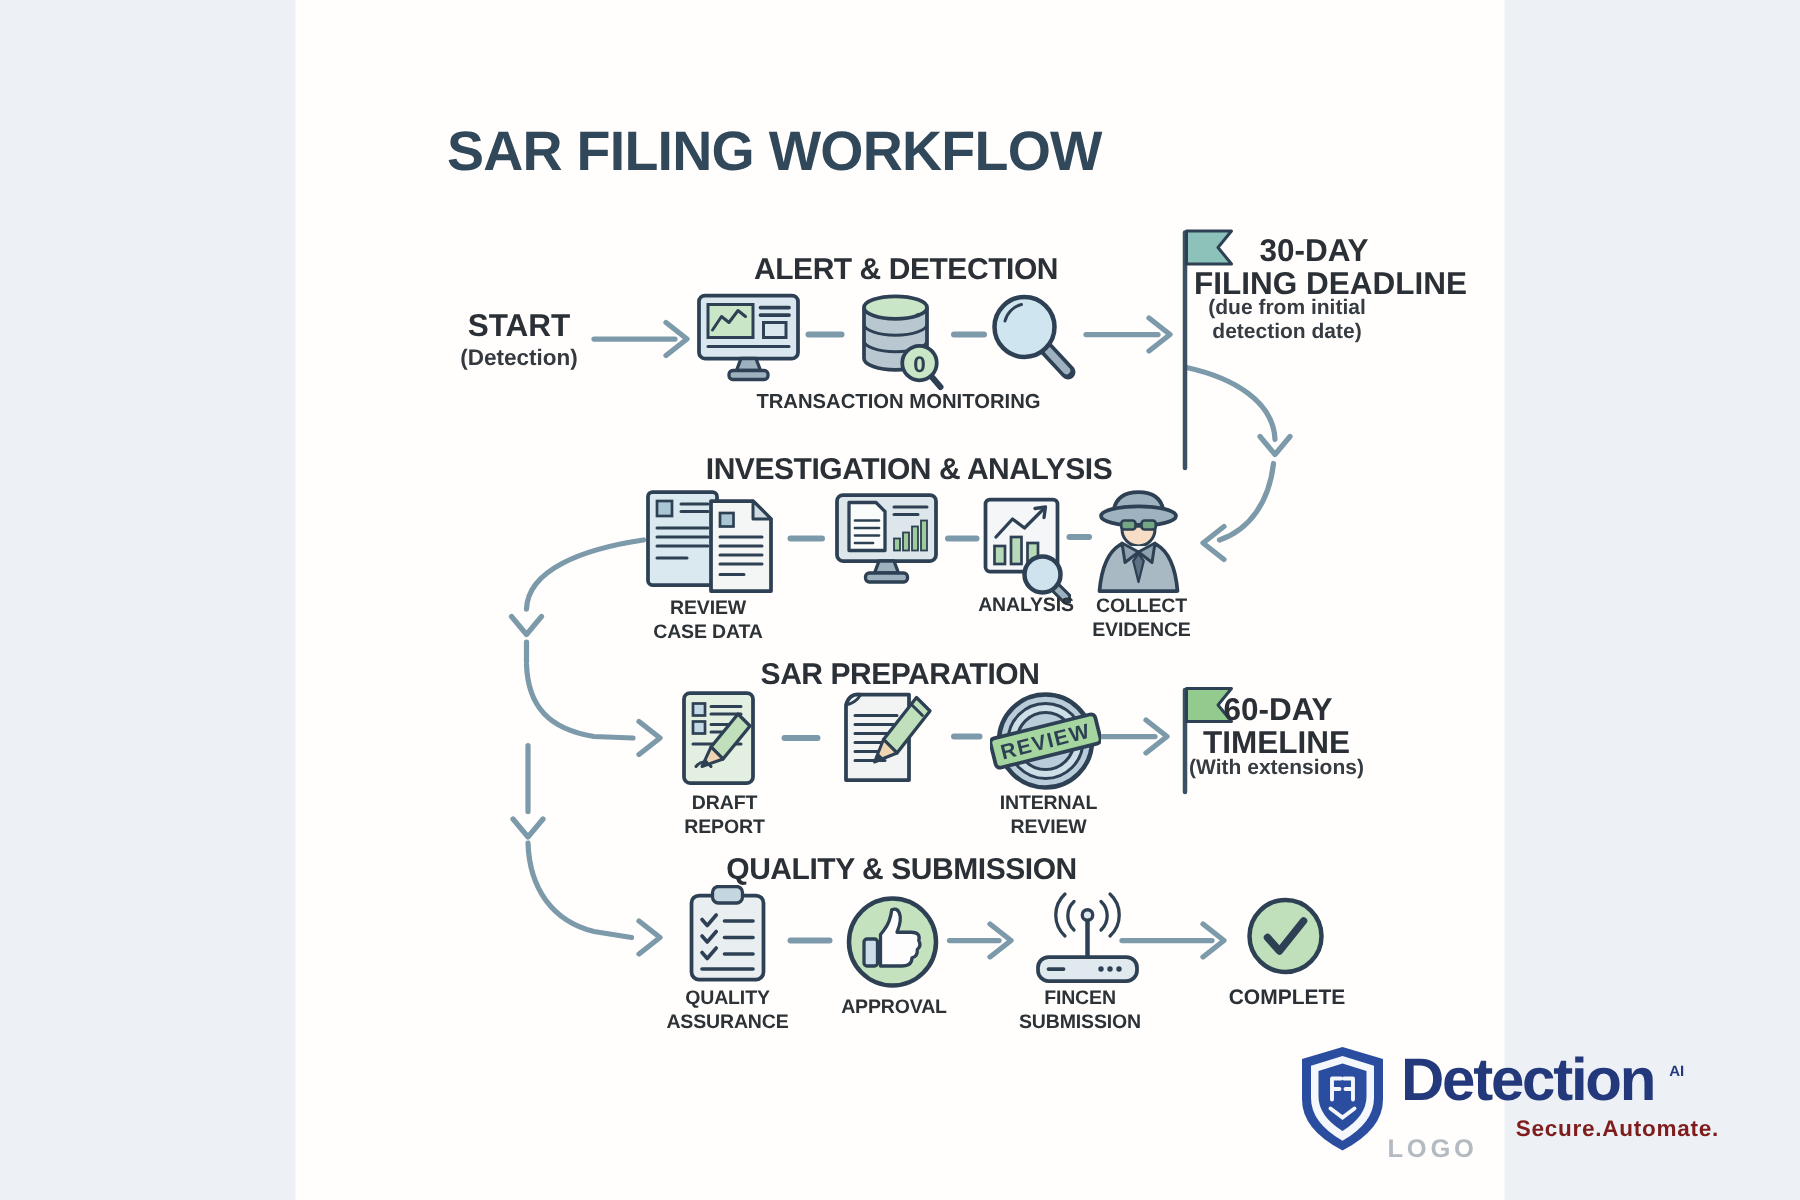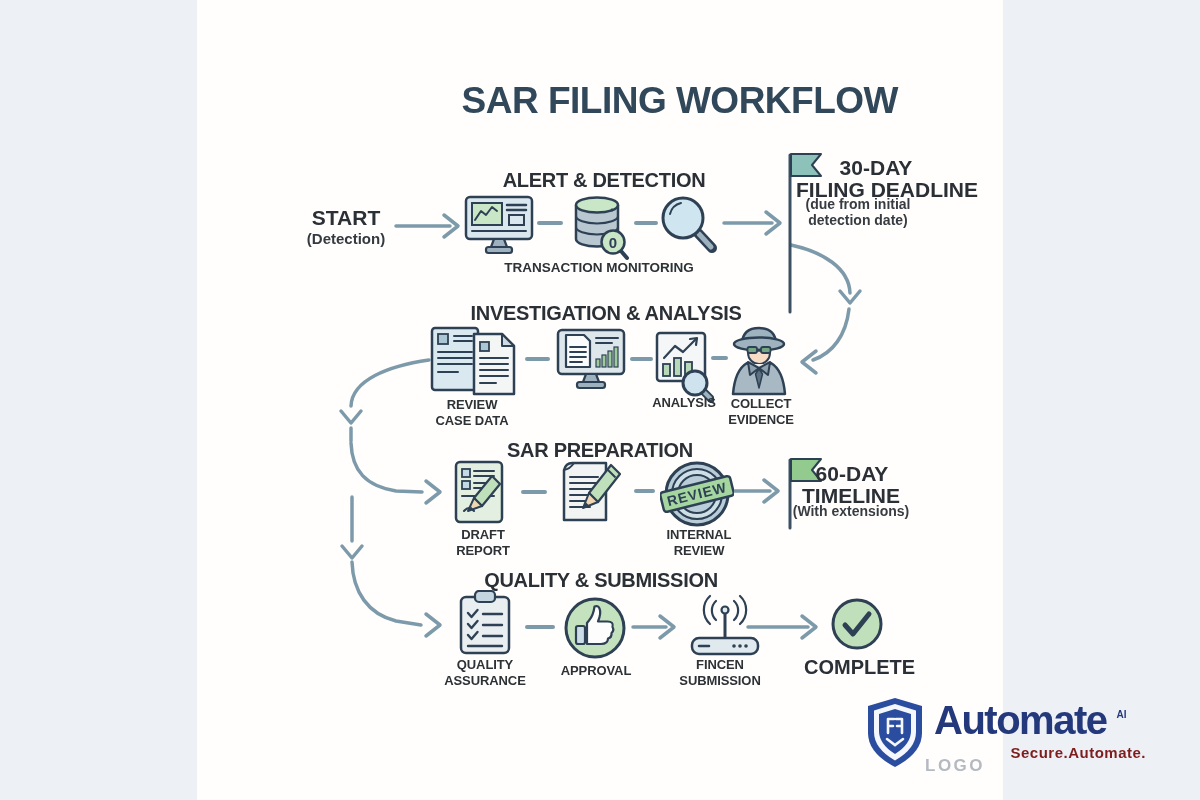--- a/index.html
+++ b/index.html
@@ -7,40 +7,40 @@
     width:1200px;height:800px;position:relative;overflow:hidden;
     background:#edf1f6;
     font-family:"Liberation Sans",sans-serif;
     -webkit-font-smoothing:antialiased;
   }
   #stage{position:absolute;inset:0;width:1200px;height:800px}
   .canvas{position:absolute;left:197px;top:0;width:806px;height:800px;background:#fffefc}
   .abs{position:absolute}
   .title{
     font-weight:700;font-size:37px;letter-spacing:-0.5px;color:#31475a;
-    text-align:right;white-space:nowrap;
+    text-align:left;white-space:nowrap;
   }
   .sec{
     font-weight:700;font-size:20px;letter-spacing:-0.3px;color:#2b3036;
     text-align:center;white-space:nowrap;
   }
   .lbl{
     font-weight:700;font-size:13px;color:#2d3237;text-align:center;
     line-height:1.25;letter-spacing:-0.1px;
   }
   .lbl span{display:block}
   .cap{font-weight:700;font-size:13.5px;color:#2d3237;text-align:center;white-space:nowrap}
   .start-lbl{text-align:center;color:#2b3036;line-height:1.15}
   .start-lbl .big{display:block;font-weight:700;font-size:21px}
   .start-lbl .small{display:block;font-weight:700;font-size:15px;color:#343a40}
   .m-days{font-weight:700;font-size:21px;color:#2b3036;text-align:center;white-space:nowrap}
   .m-label{font-weight:700;font-size:21px;color:#2b3036;text-align:center;white-space:nowrap}
   .m-note{font-weight:600;font-size:14px;color:#363c42;text-align:center;line-height:1.15}
   .m-note span{display:block}
-  .big-lbl{font-weight:700;font-size:20px;color:#2b3036;text-align:center;white-space:nowrap}
+  .big-lbl{font-weight:700;font-size:14px;color:#2b3036;text-align:center;white-space:nowrap}
   .brand{
     font-weight:800;font-size:40px;letter-spacing:-1.5px;color:#24397b;white-space:nowrap;
   }
   .brand .sup{font-size:10px;font-weight:800;letter-spacing:0;position:relative;top:-16px;margin-left:10px}
   .tagline{font-weight:600;font-size:15px;letter-spacing:0.5px;color:#7f1d1d;text-align:right}
   .logo-ph{font-weight:600;font-size:17px;letter-spacing:2.5px;color:#b4bac1}
   svg{display:block}
 </style>
 </head>
 <body>
@@ -311,17 +311,17 @@
     <path d="M31 2 L58 10 V37 Q58 57 31 71 Q4 57 4 37 V10 Z" fill="#2b4da0"></path>
     <path d="M31 8 L52 14.5 V36 Q52 52.5 31 64.5 Q10 52.5 10 36 V14.5 Z" fill="#f4f7fb"></path>
     <path d="M31 13 L47 18 V35 Q47 48 31 58 Q15 48 15 35 V18 Z" fill="#2b4da0"></path>
     <g stroke="#f4f7fb" stroke-width="2.6" fill="none" stroke-linecap="round">
       <path d="M24 23 V37 M24 23 H30 M24 30 H29"></path>
       <path d="M38 23 V37 M38 23 H32 M38 30 H33"></path>
       <path d="M23 43 L31 49 L39 43"></path>
     </g>
   </svg>
   <div class="abs brand" style="left:934px;top:698px">
-    <span>Automate</span><span class="sup">AI</span>
+    <span>Detection</span><span class="sup">AI</span>
   </div>
   <div class="abs tagline" style="left:934px;top:744px;width:212px">Secure.Automate.</div>
   <div class="abs logo-ph" style="left:925px;top:756px">LOGO</div>
 </div>
 
 </body></html>

